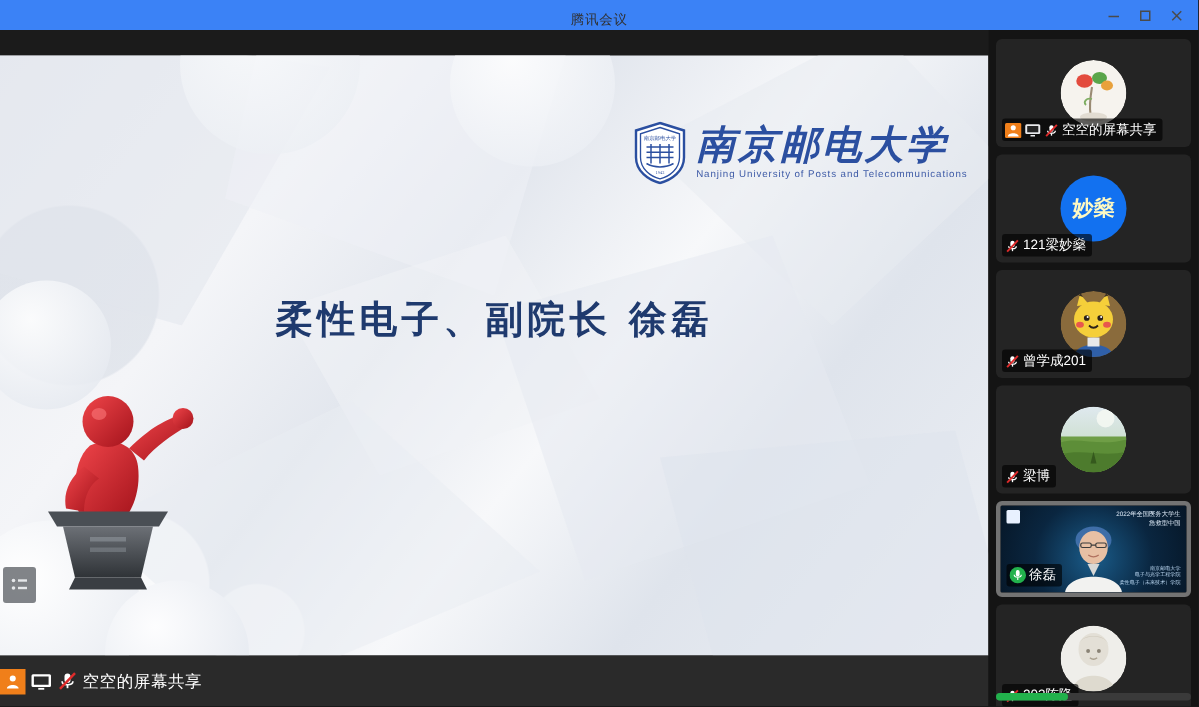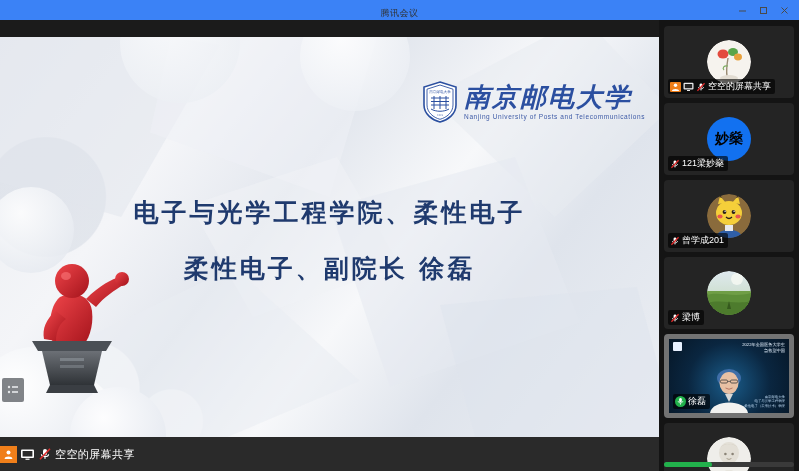--- a/index.html
+++ b/index.html
@@ -193,32 +193,32 @@
   }
   .tile {
     position: relative;
     width: 130px; height: 72px;
     background: #242424;
     border-radius: 4px;
     margin-bottom: 5px;
     overflow: hidden;
     display: flex; align-items: center; justify-content: center;
   }
-  .tile.speaking { border: 5px solid #737373; height: 84px; box-sizing: border-box; }
+  .tile.speaking { border: 3px solid #737373; height: 64px; box-sizing: border-box; }
   .avatar {
     width: 44px; height: 44px;
     border-radius: 50%;
     overflow: hidden;
     display: flex; align-items: center; justify-content: center;
   }
   .avatar svg { display:block; }
   .avatar-initials {
     width: 44px; height: 44px; border-radius: 50%;
     background: #1271f0;
-    color: #000000;
+    color: #fef9c3;
     font-size: 14px;
     display: flex; align-items: center; justify-content: center;
     font-family: "DejaVu Serif", "Liberation Serif", serif;
     font-weight: 700;
     letter-spacing: 0px;
   }
   .tile-label {
     position: absolute;
     left: 4px; bottom: 4px;
     display: flex; align-items: center; gap: 2px;
@@ -335,21 +335,20 @@
             <text x="18" y="35" font-size="2.4" fill="#2b4fa0" text-anchor="middle" font-family="DejaVu Serif, serif">1942</text>
           </svg>
         </div>
         <div class="logo-text">
           <div class="logo-cn">南京邮电大学</div>
           <div class="logo-en">Nanjing University of  Posts and Telecommunications</div>
         </div>
       </div>
 
       <div class="slide-title">
-        <div class="tl">电子与光学工程学院、柔性电子</div>
         <div class="tl">柔性电子、副院长 徐磊</div>
       </div>
 
       <div class="mascot">
         <svg width="130" height="150" viewBox="0 0 130 150">
           <defs>
             <linearGradient id="rd" x1="0" y1="0" x2="1" y2="1">
               <stop offset="0" stop-color="#f0454a"></stop>
                 <stop offset="1" stop-color="#a3131b"></stop>
             </linearGradient>

